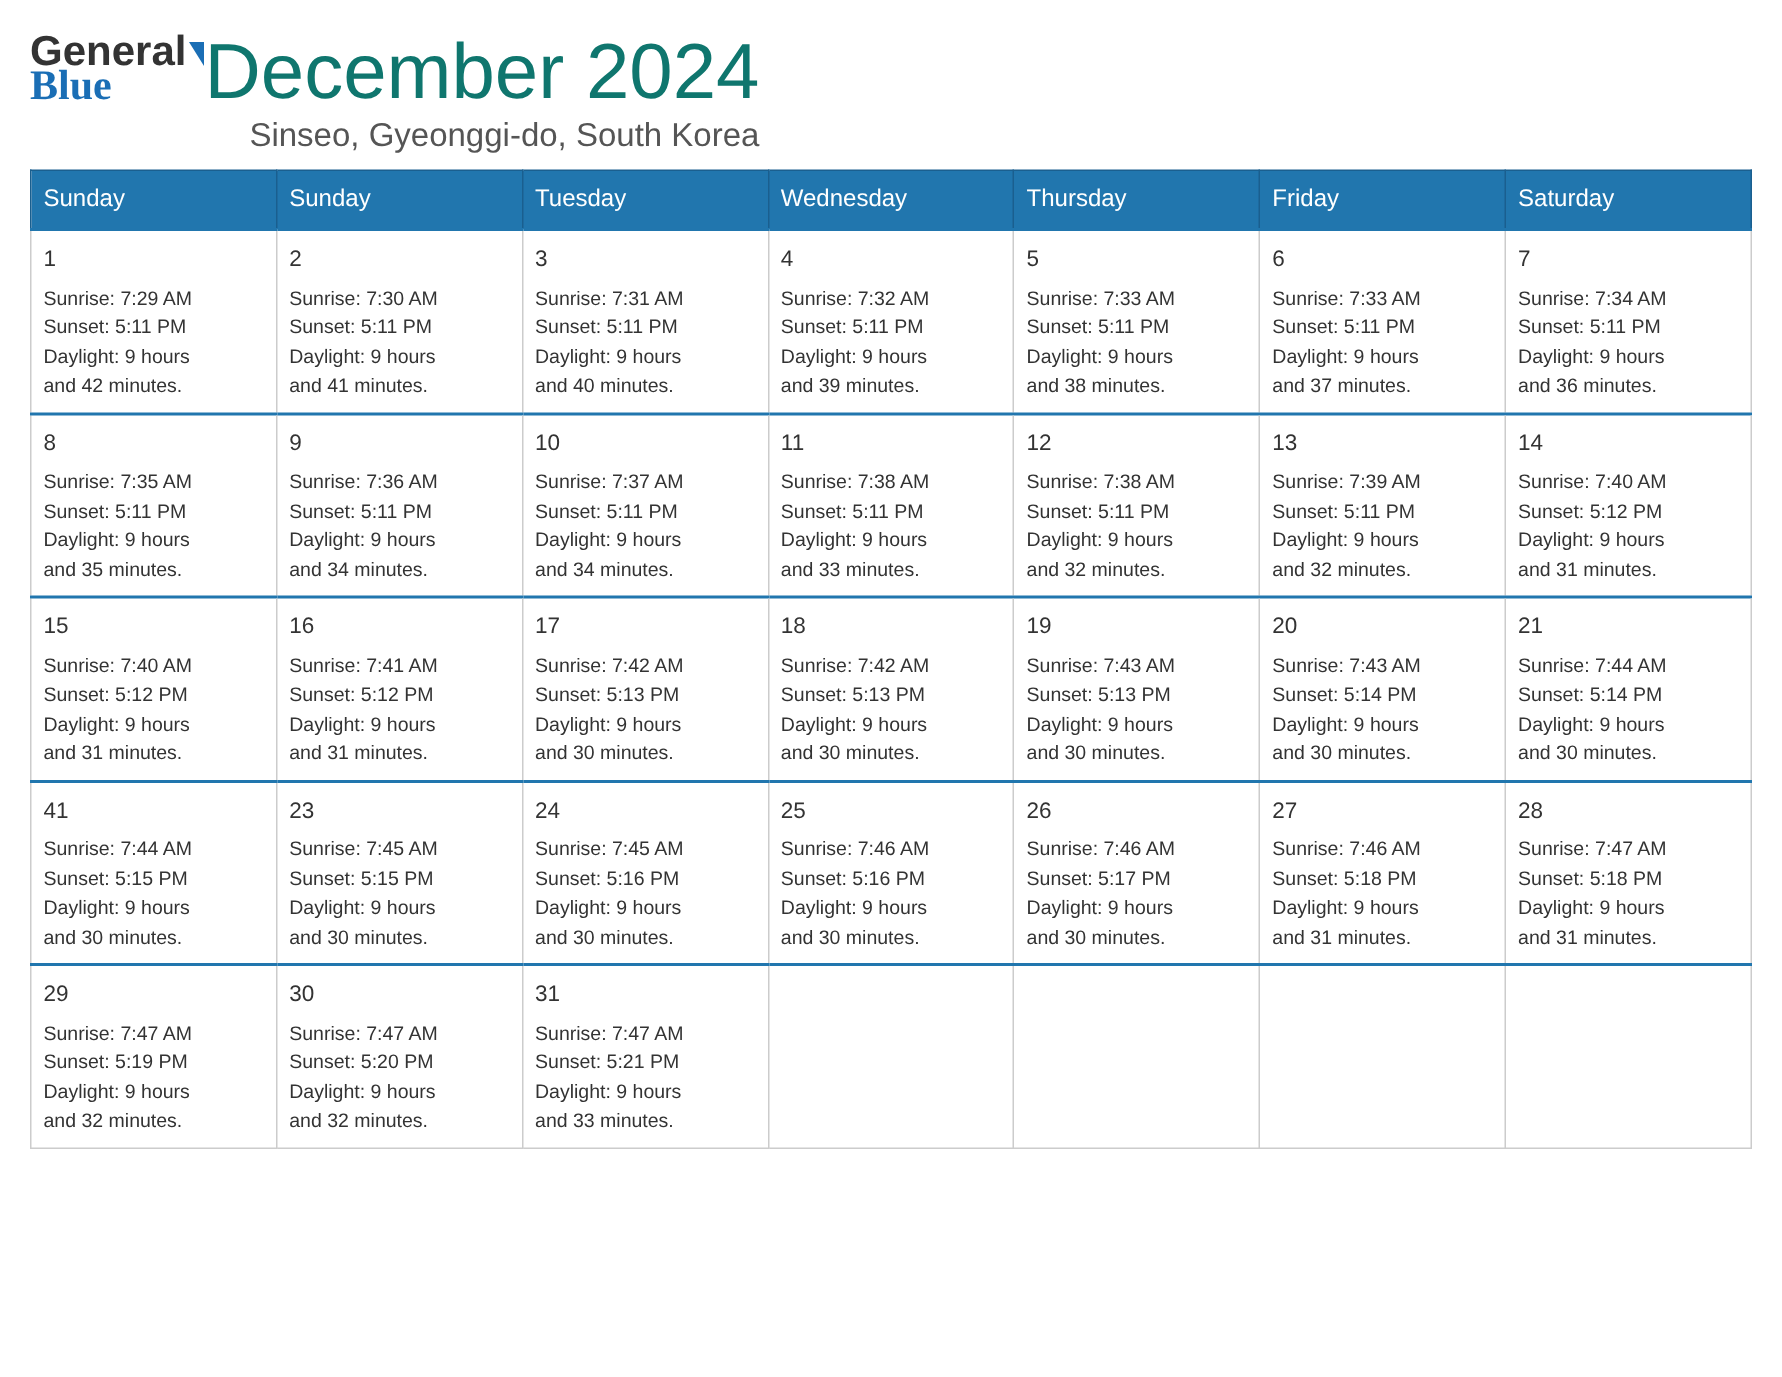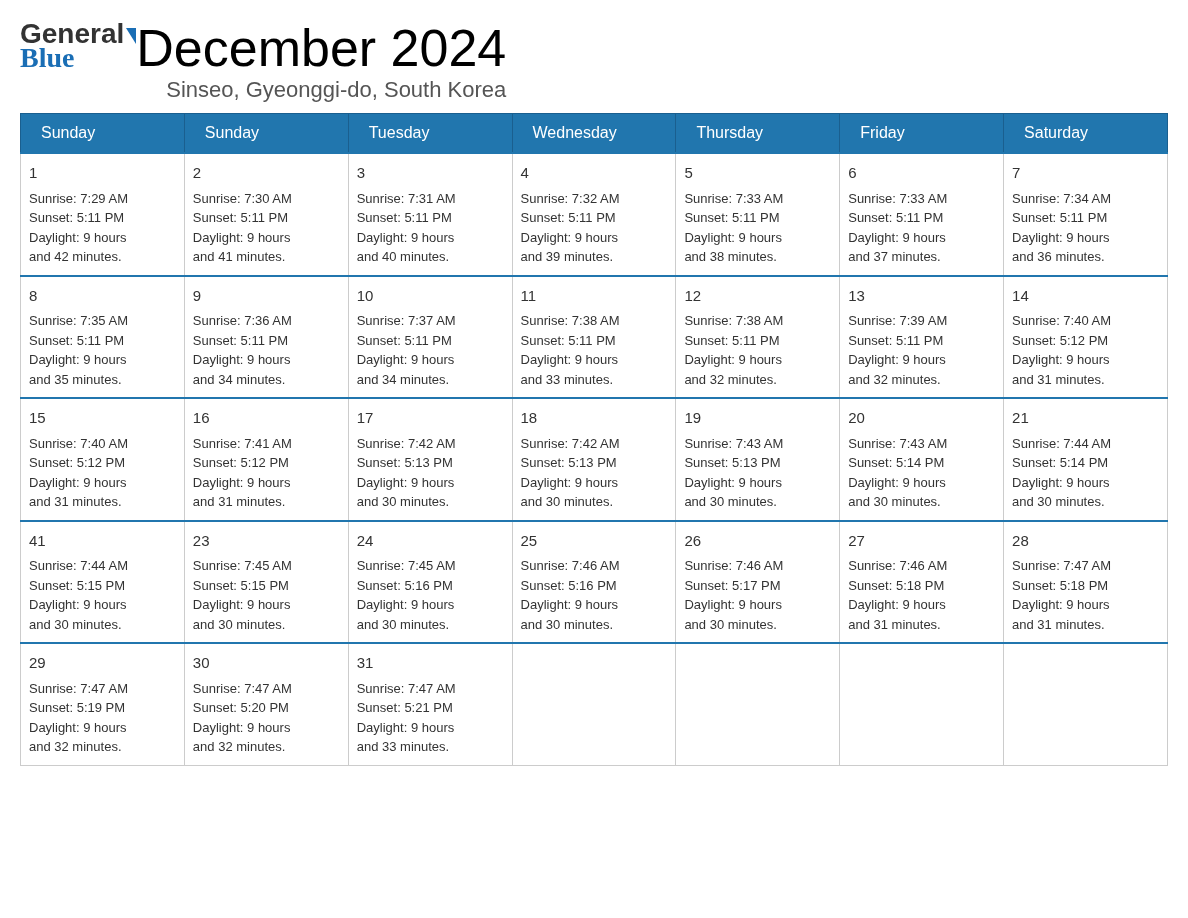--- a/index.html
+++ b/index.html
@@ -43,37 +43,37 @@
       line-height: 1;
       margin-top: -4px;
       font-family: Liberation Serif, serif;
     }
     .title-section {
       text-align: right;
     }
     .month-title {
       font-size: 52px;
       font-weight: normal;
-      color: #000000;
+      color: #0f766e;
       line-height: 1.1;
     }
     .location {
       font-size: 22px;
       color: #555;
       margin-top: 0;
     }
     .calendar {
       width: 100%;
       border-collapse: collapse;
       margin-top: 10px;
     }
     .calendar th {
       background-color: #2176ae;
       color: #fff;
-      padding: 10px 20px;
+      padding: 10px 8px;
       font-size: 16px;
       font-weight: normal;
       text-align: left;
       border: 1px solid #1a5f8f;
     }
     .calendar td {
       vertical-align: top;
       padding: 8px;
       border: 1px solid #ccc;
       border-top: 2px solid #2176ae;

